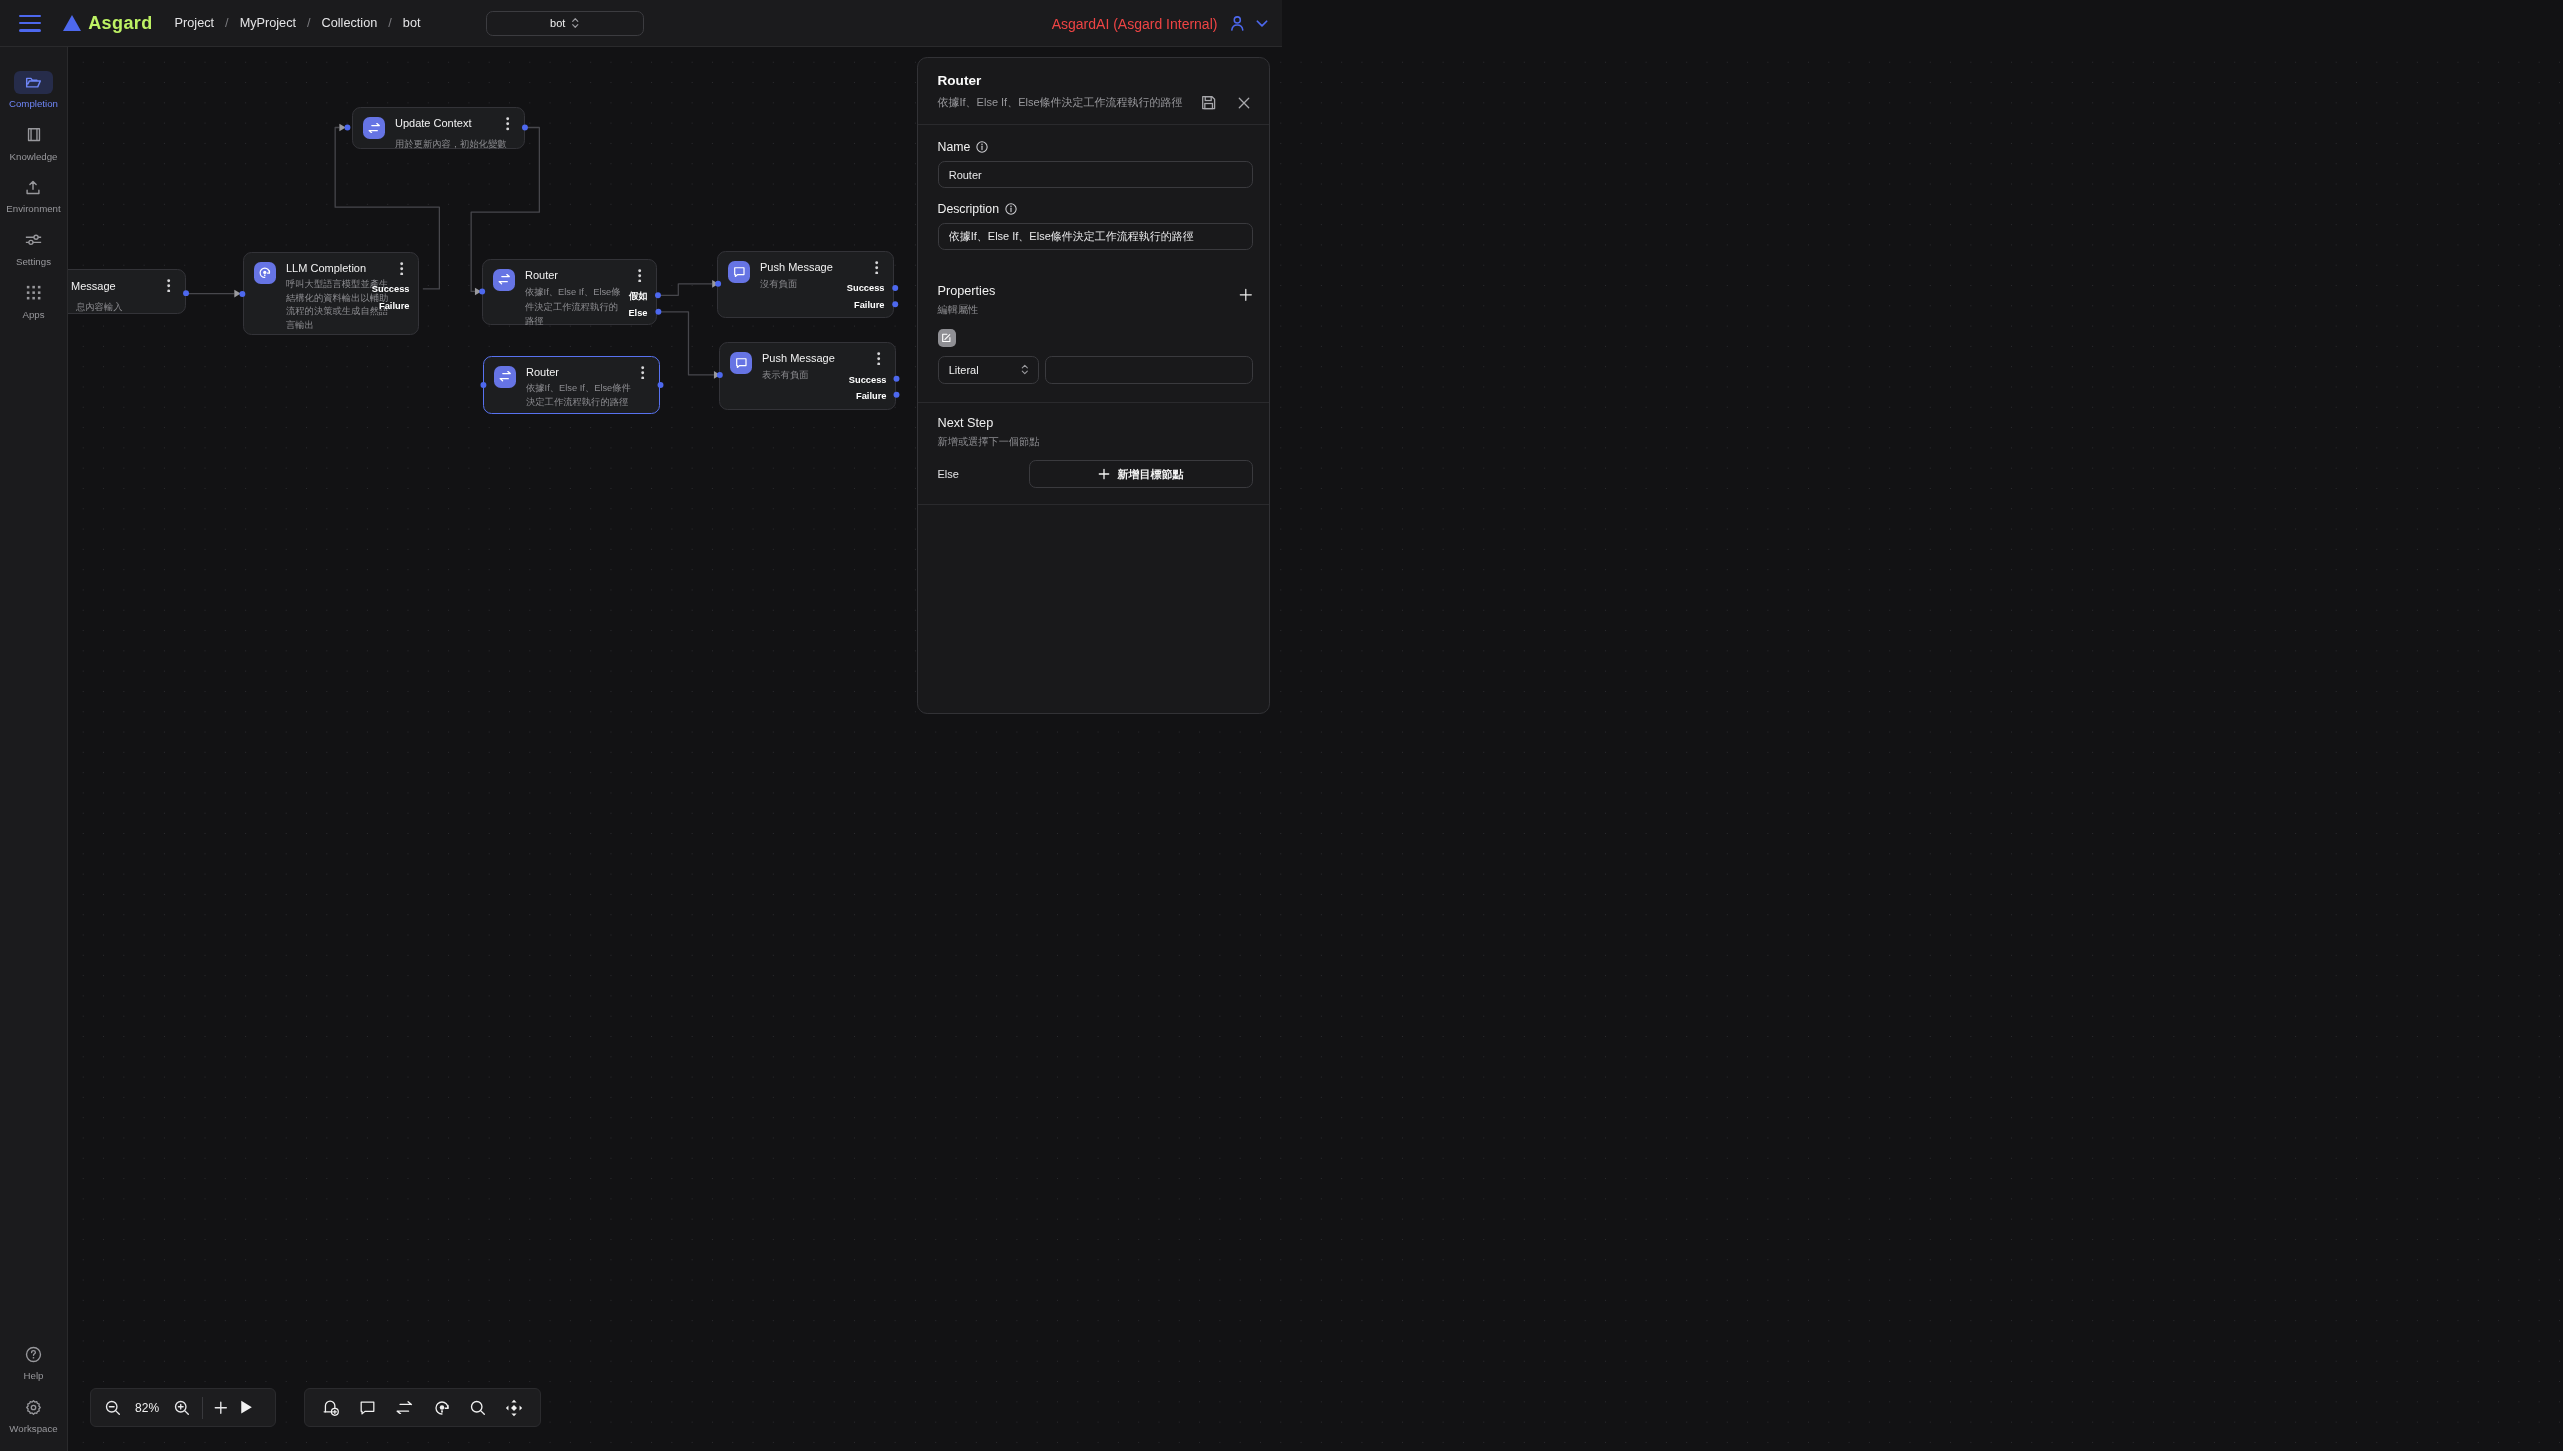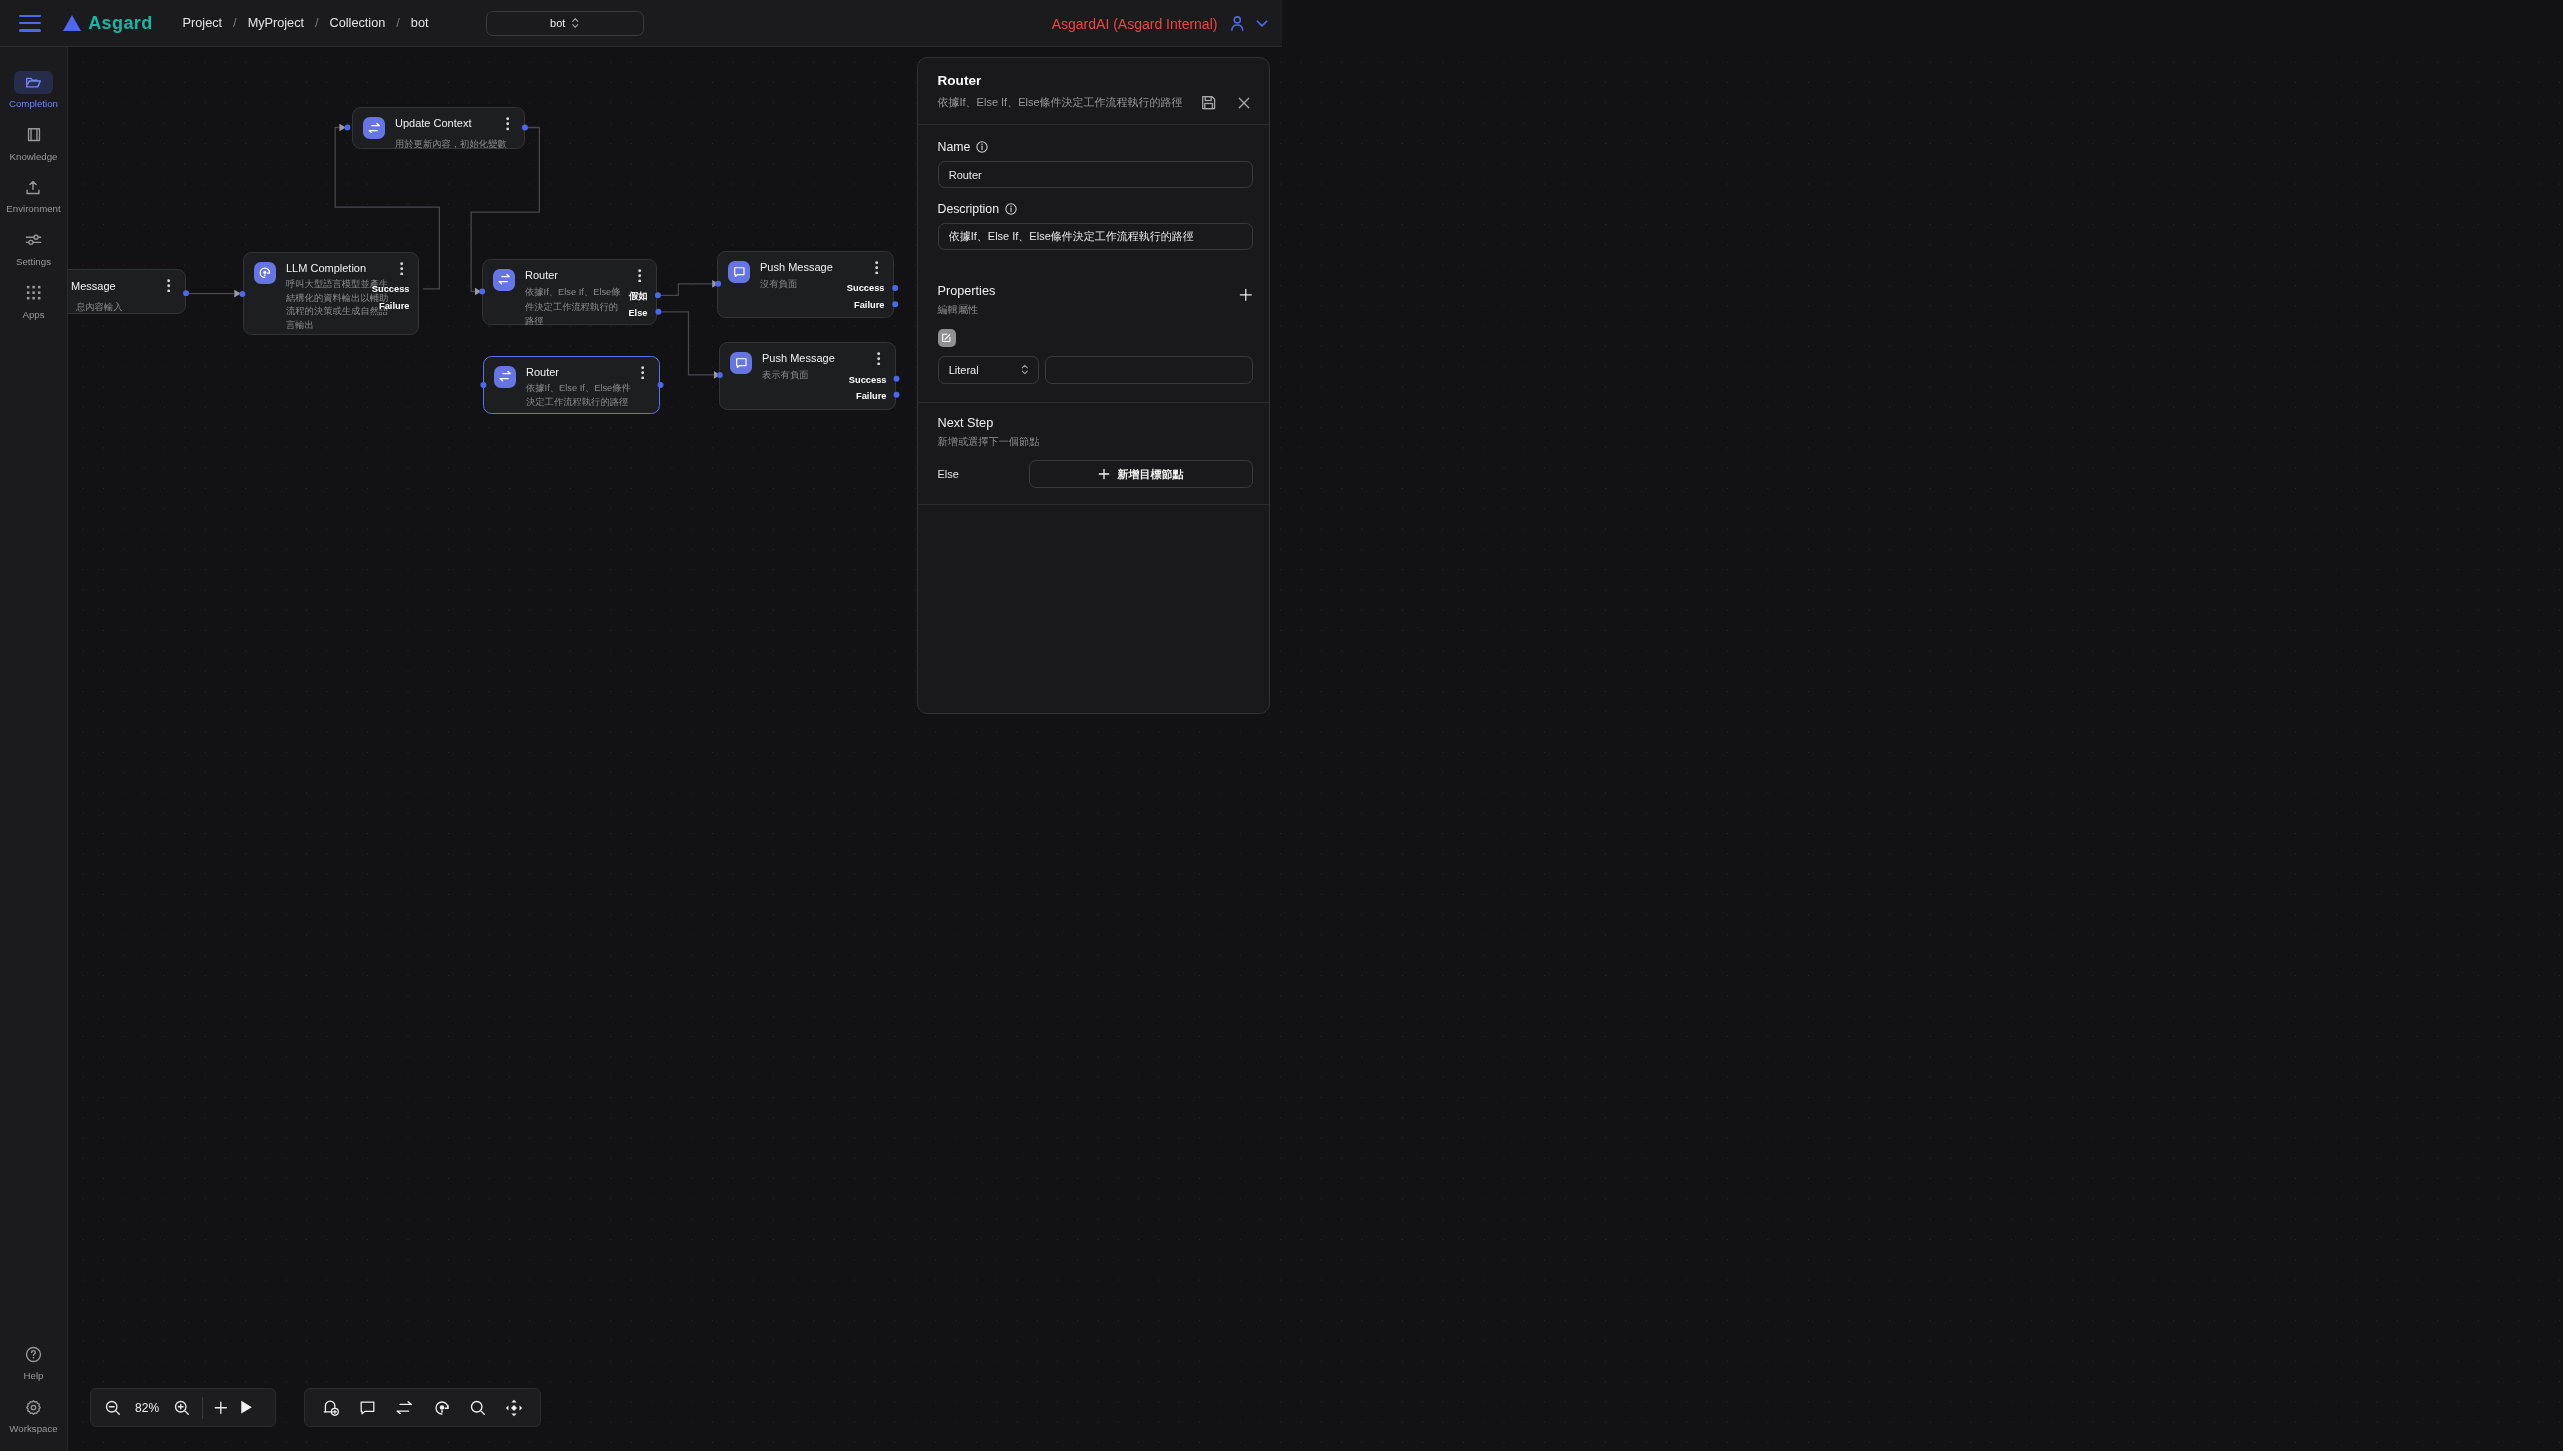--- a/index.html
+++ b/index.html
@@ -6,22 +6,22 @@
   html,body { width:1282px; height:726px; overflow:hidden; background:#121214;
     font-family:"Liberation Sans","DejaVu Sans",sans-serif; color:#ededed; }
 
   
   .topbar { position:absolute; left:0; top:0; width:1282px; height:47px;
     background:#1b1b1d; border-bottom:0.8px solid #2a2a2c; display:flex; align-items:center; z-index:30; }
   .hamburger { width:22px; height:17px; margin-left:18.6px; display:flex; flex-direction:column; justify-content:space-between; cursor:pointer; }
   .hamburger span { display:block; height:2.5px; border-radius:1.7px; background:#4d68ee; }
   .logo-tri { width:0; height:0; margin-left:22px;
     border-left:9.3px solid transparent; border-right:9.3px solid transparent; border-bottom:16px solid #4d68ee; }
-  .brand { font-size:18px; font-weight:bold; letter-spacing:0.4px; margin-left:7.6px; color:#14b8a6; }
-  .crumbs { display:flex; align-items:center; margin-left:30px; font-size:12.7px; color:#e4e4e6; gap:11px; }
+  .brand { font-size:18px; font-weight:bold; letter-spacing:0.4px; margin-left:7.6px; color:#bef264; }
+  .crumbs { display:flex; align-items:center; margin-left:22px; font-size:12.7px; color:#e4e4e6; gap:11px; }
   .crumb { cursor:pointer; }
   .crumb-sep { color:#7a7a7e; }
   .wf-select { position:absolute; left:486px; top:11px; width:158px; height:24.6px;
     border:0.8px solid #3c3c40; border-radius:6.8px; display:flex; align-items:center; justify-content:center;
     gap:6px; font-size:11px; color:#f0f0f0; cursor:pointer; background:#1b1b1d; }
   .topbar-right { position:absolute; right:13.6px; top:0; height:47px; display:flex; align-items:center; gap:10.2px; }
   .account-name { font-size:14px; color:#ef4444; }
   .icon-btn { display:flex; align-items:center; justify-content:center; cursor:pointer; }
 
   

